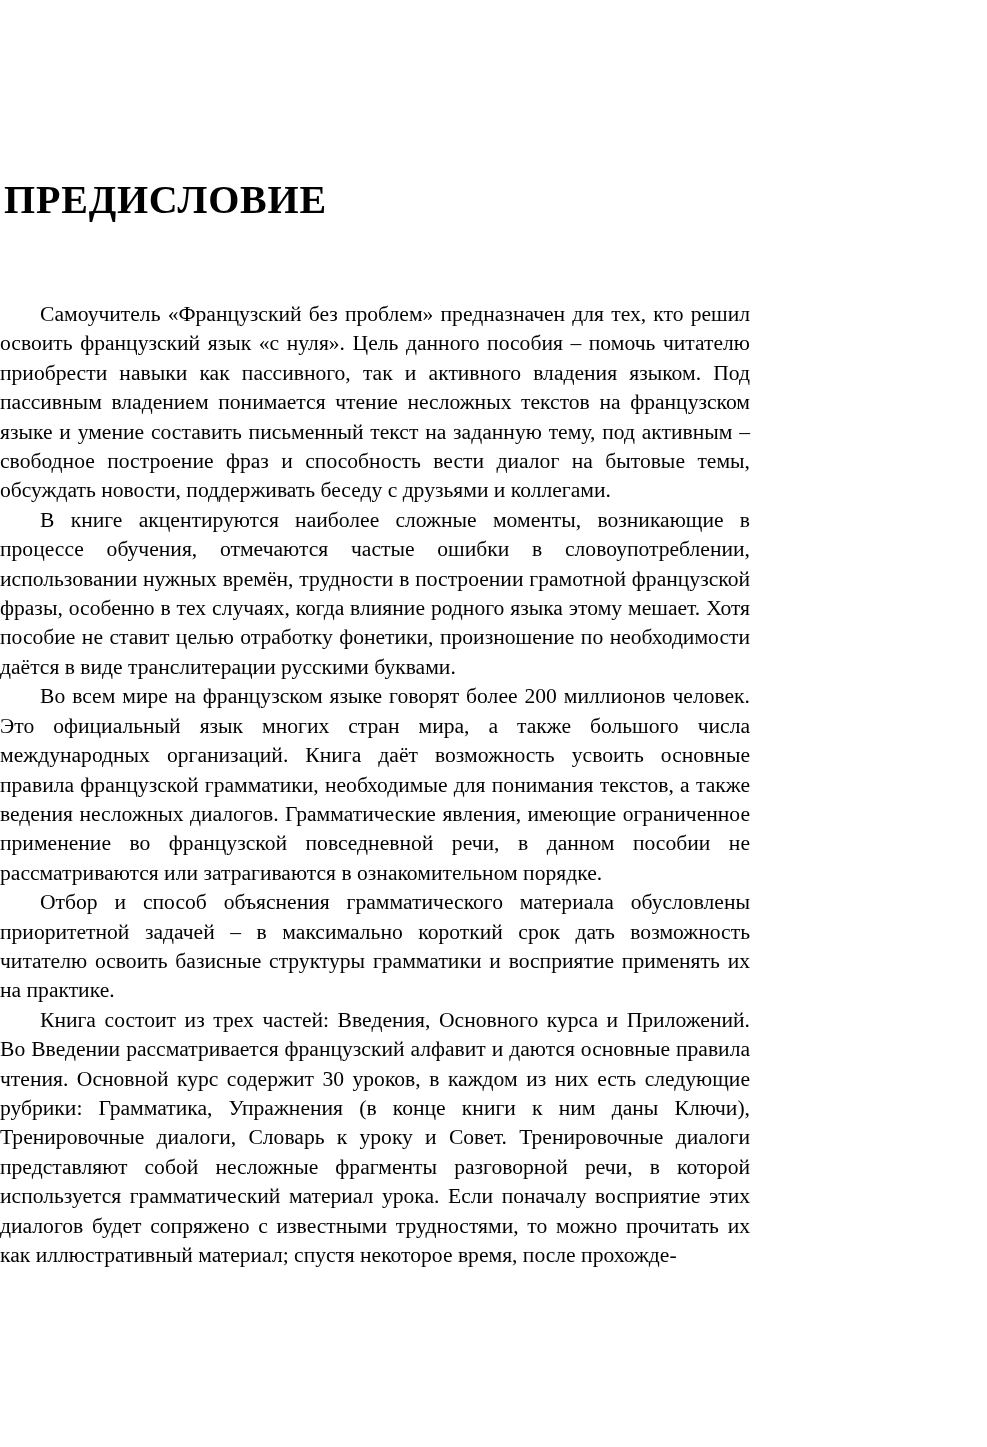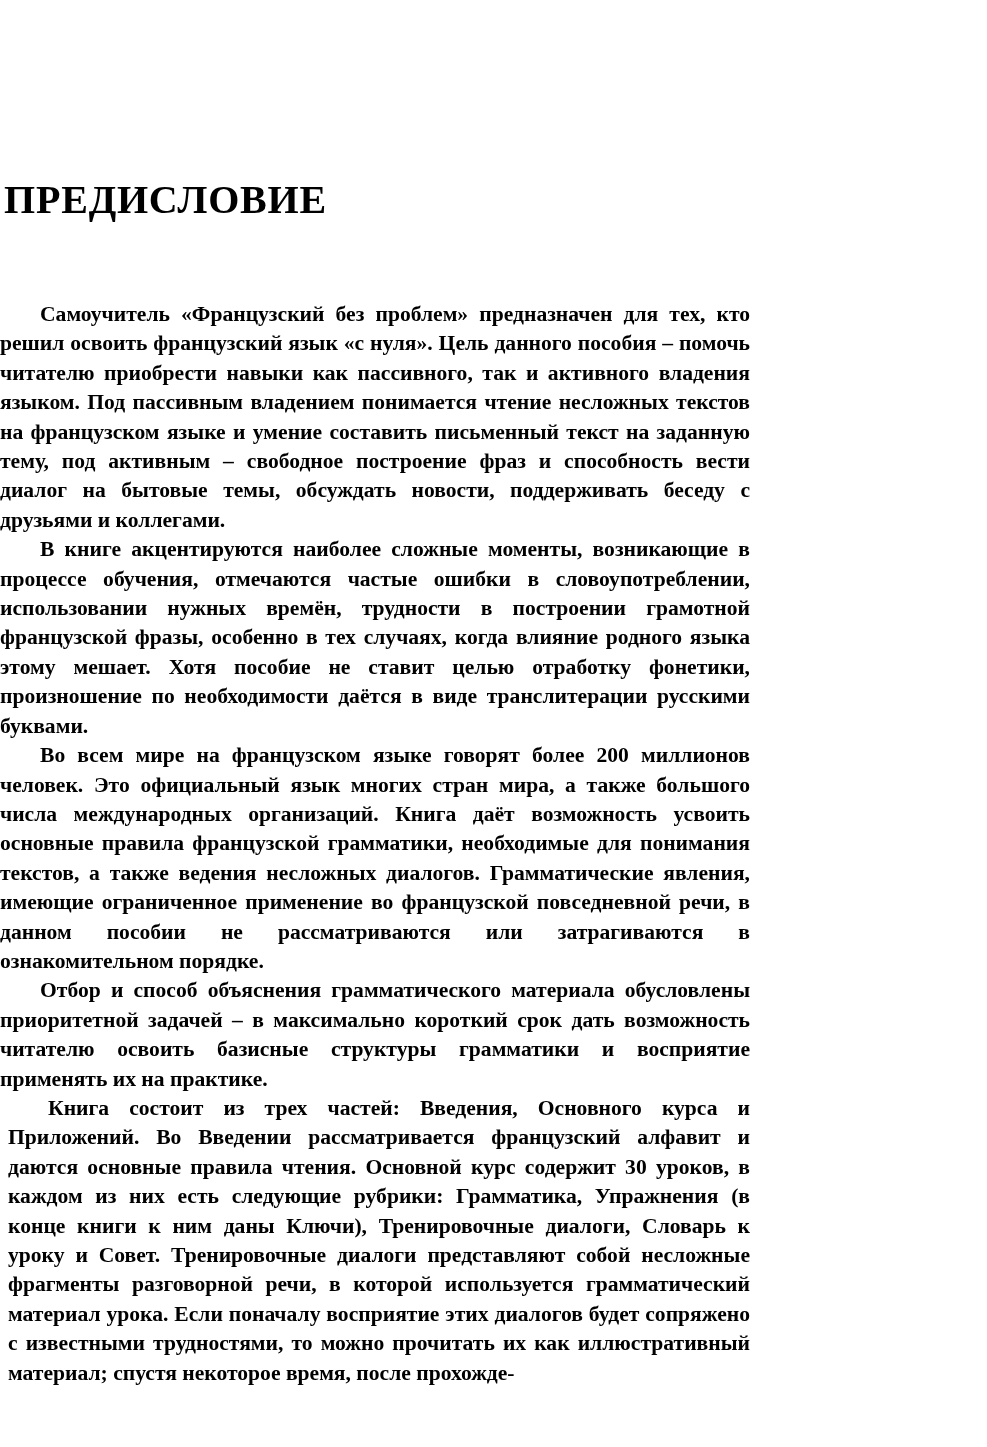--- a/index.html
+++ b/index.html
@@ -28,39 +28,37 @@
     position: absolute;
     left: 4px;
     top: 178px;
     white-space: nowrap;
   }
   .body-text {
     position: absolute;
     left: 0;
     top: 300px;
     width: 750px;
-    font-weight: bold;
   }
   .body-text p {
     font-family: "Liberation Serif", "DejaVu Serif", serif;
     font-size: 21.6px;
     line-height: 29.4px;
     color: #000000;
     margin: 0;
     padding: 0;
     text-align: justify;
     text-justify: inter-word;
     text-indent: 40px;
     hyphens: manual;
     -webkit-hyphens: manual;
     word-spacing: 0px;
   }
   .body-text p.last {
     text-align: justify;
-    padding-left: 8px;
   }
   
 </style>
 </head>
 <body>
 
 <div class="page">
 
   <h1 class="page-title">ПРЕДИСЛОВИЕ</h1>
 

